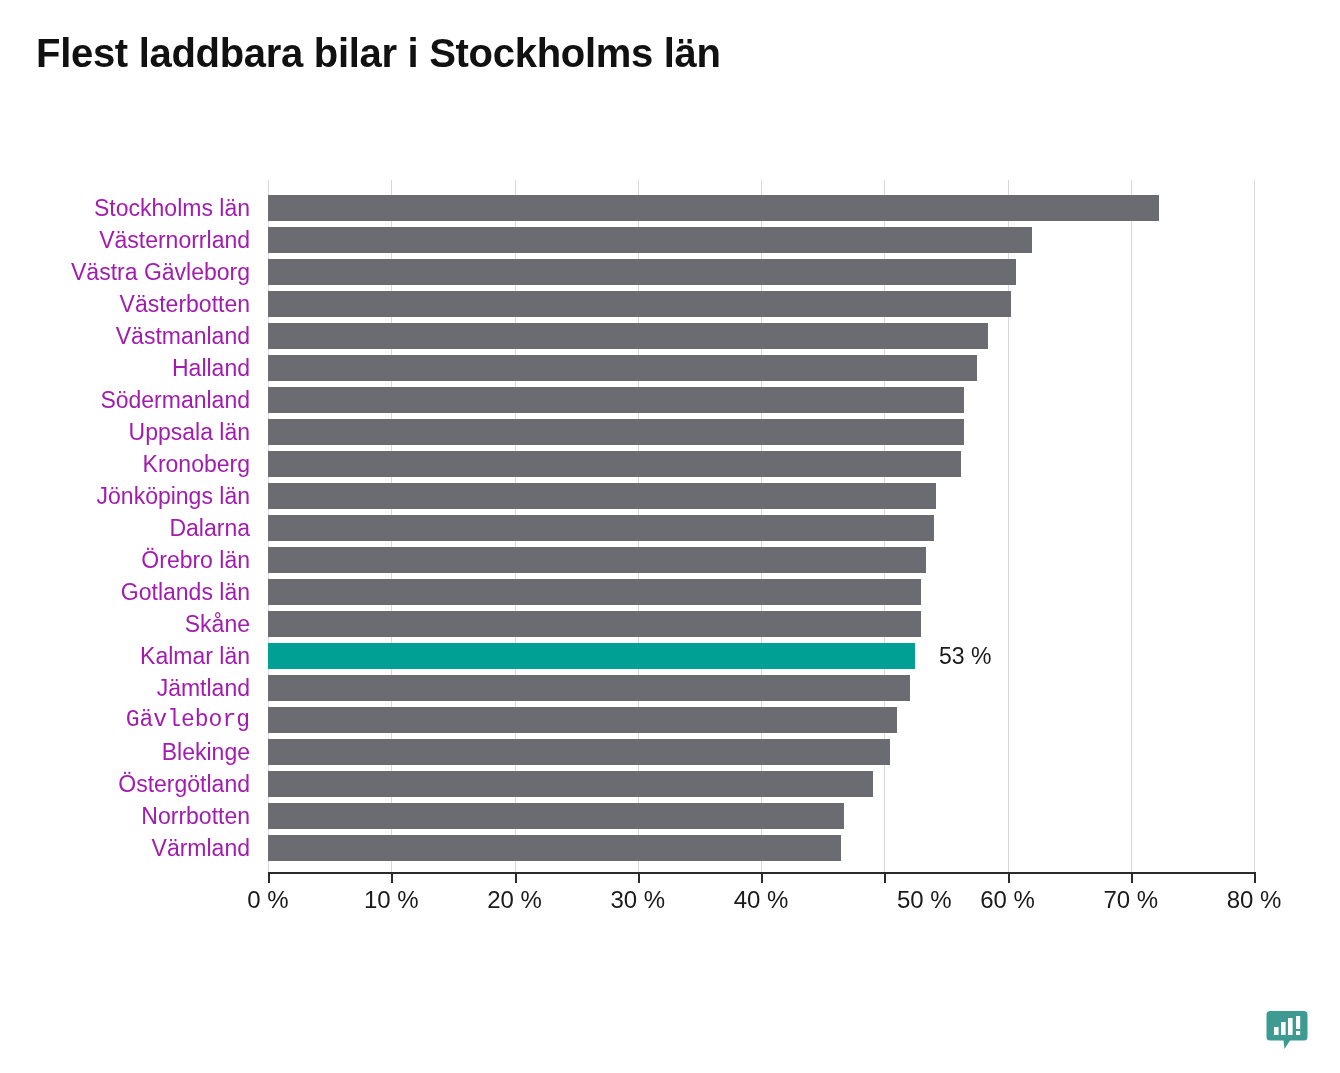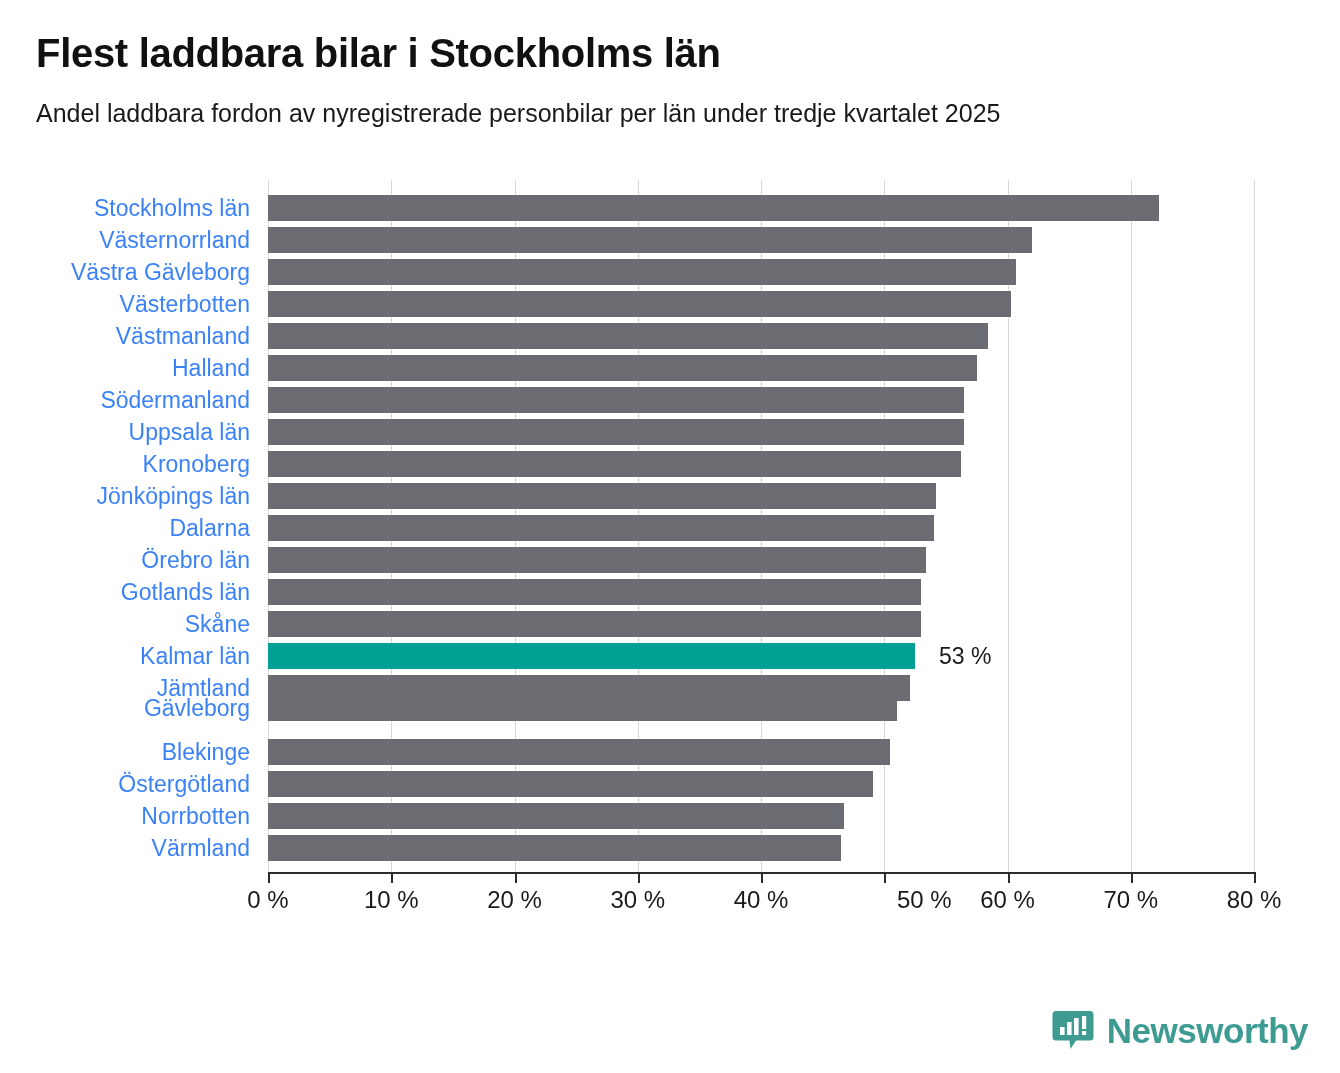--- a/index.html
+++ b/index.html
@@ -95,21 +95,21 @@
     height: 26px;
   }
   .cat-label {
     position: absolute;
     left: 0;
     width: 250px;
     top: 50%;
     transform: translateY(-50%);
     text-align: right;
     font-size: 23px;
-    color: #3b82f6;
+    color: #a21caf;
     white-space: nowrap;
     line-height: 1;
   }
   .bar {
     position: absolute;
     left: 268px;
     top: 0;
     height: 26px;
     background: #6b6b72;
   }
@@ -146,21 +146,20 @@
     color: #3e9b91;
     letter-spacing: -0.5px;
     line-height: 1;
   }
 </style>
 </head>
 <body>
 
 <div class="header">
   <h1 class="chart-title">Flest laddbara bilar i Stockholms län</h1>
-  <p class="chart-subtitle">Andel laddbara fordon av nyregistrerade personbilar per län under tredje kvartalet 2025</p>
 </div>
 
 <div class="chart-area">
   <div class="plot" id="plot-grid">
       <div class="gridline first" style="left: 0px;"></div>
       <div class="gridline" style="left: 123.25px;"></div>
       <div class="gridline" style="left: 246.5px;"></div>
       <div class="gridline" style="left: 369.75px;"></div>
       <div class="gridline" style="left: 493px;"></div>
       <div class="gridline" style="left: 616.25px;"></div>
@@ -228,21 +227,21 @@
       </div>
       <div class="row" style="top: 465px;">
         <div class="cat-label">Kalmar län</div>
         <div class="bar highlight" style="width: 647.062px; height: 26px;"></div>
         <div class="bar-value" style="left: 915.062px; margin-left: 24px;">53 %</div>
       </div>
       <div class="row" style="top: 497px;">
         <div class="cat-label">Jämtland</div>
         <div class="bar" style="width: 642.132px; height: 26px;"></div>
       </div>
-      <div class="row" style="top: 517px;">
+      <div class="row" style="top: 529px; font-family: Liberation Mono, monospace;">
         <div class="cat-label">Gävleborg</div>
         <div class="bar" style="width: 628.575px; height: 26px;"></div>
       </div>
       <div class="row" style="top: 561px;">
         <div class="cat-label">Blekinge</div>
         <div class="bar" style="width: 622.412px; height: 26px;"></div>
       </div>
       <div class="row" style="top: 593px;">
         <div class="cat-label">Östergötland</div>
         <div class="bar" style="width: 605.158px; height: 26px;"></div>
@@ -282,14 +281,13 @@
   <span class="logo-mark">
     <svg viewBox="0 0 42 42" width="42" height="42" aria-hidden="true">
       <path d="M4 2 H38 A3.5 3.5 0 0 1 41.5 5.5 V28 A3.5 3.5 0 0 1 38 31.5 H24 L18.5 40 L17.5 31.5 H4 A3.5 3.5 0 0 1 0.5 28 V5.5 A3.5 3.5 0 0 1 4 2 Z" fill="#3e9b91"></path>
       <rect x="8" y="18" width="4.6" height="8" fill="#ffffff"></rect>
       <rect x="15" y="13" width="4.6" height="13" fill="#ffffff"></rect>
       <rect x="22" y="9" width="4.6" height="17" fill="#ffffff"></rect>
       <rect x="30" y="7" width="4.2" height="13" fill="#ffffff"></rect>
       <rect x="30" y="22" width="4.2" height="4" fill="#ffffff"></rect>
     </svg>
   </span>
-  <span class="logo-text">Newsworthy</span>
 </div>
 
 </body></html>

